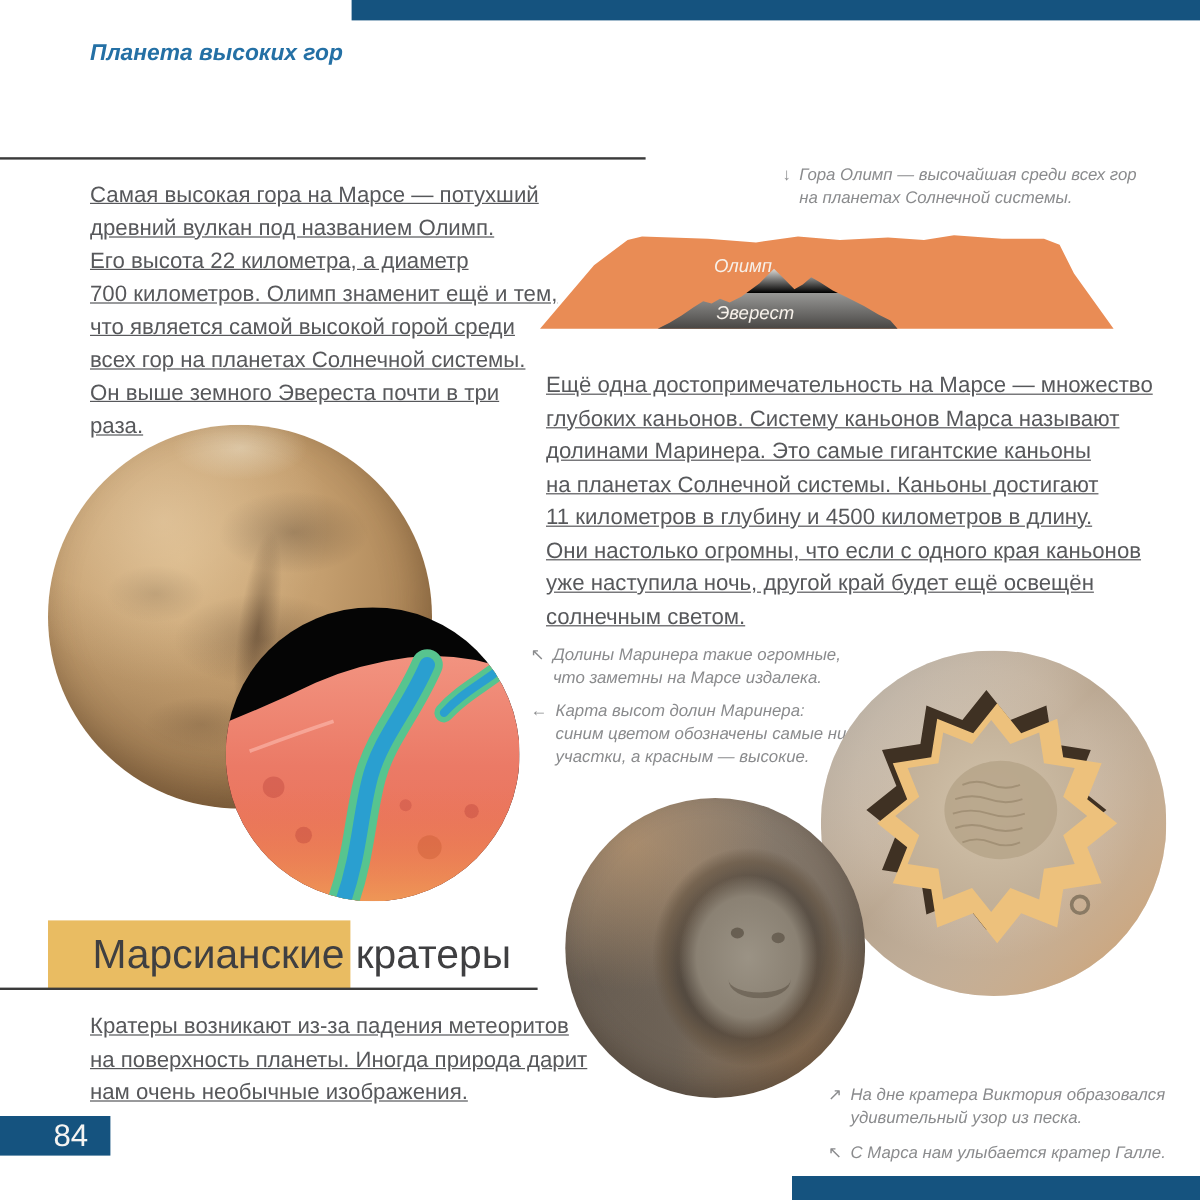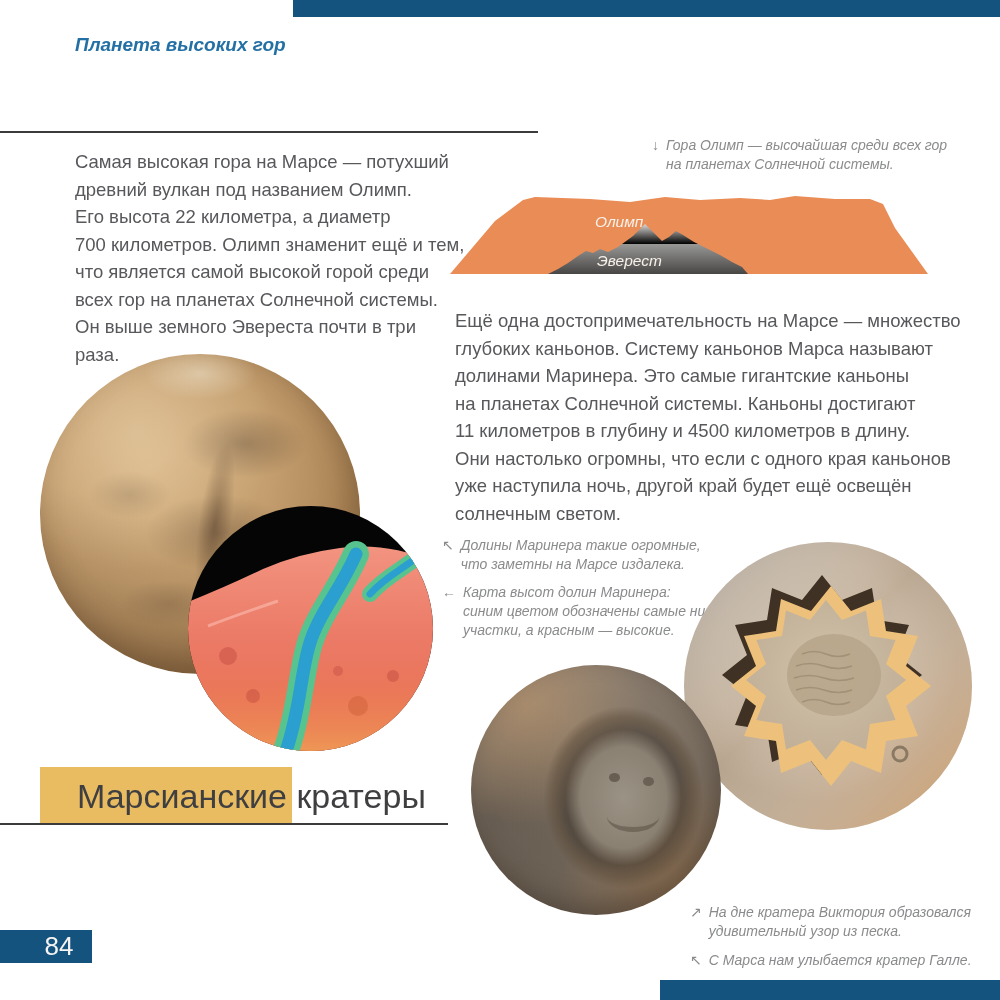--- a/index.html
+++ b/index.html
@@ -25,21 +25,21 @@
   .kicker{position:absolute;left:63px;top:34px;font-size:19px;font-style:italic;font-weight:600;color:var(--kicker-blue);margin-left:12px;}
 
   .h1block{position:absolute;left:38px;top:72px;width:590px;height:62px;background:var(--header1-bg);
     display:flex;align-items:center;padding-left:37px;font-size:30px;font-weight:400;color:var(--header1-text);}
   .rule1{position:absolute;left:0;top:131px;width:538px;height:2px;background:var(--rule);}
 
   .h2block{position:absolute;left:40px;top:767px;width:252px;height:58px;background:var(--header2-bg);
     display:flex;align-items:center;padding-left:37px;font-size:34px;color:var(--header2-text);white-space:nowrap;overflow:visible;}
   .rule2{position:absolute;left:0;top:823px;width:448px;height:2px;background:var(--rule);}
 
-  .para{position:absolute;font-size:18.5px;line-height:27.5px;color:var(--body-text);white-space:pre-line;}
+  .para{position:absolute;font-size:18.5px;line-height:27.5px;color:var(--body-text);white-space:pre-line;text-decoration:underline;}
   .para1{left:75px;top:148px;width:410px;}
   .para2{left:455px;top:307px;width:545px;}
   .para3{left:75px;top:841px;width:430px;}
 
   .cap{position:absolute;display:flex;gap:7px;font-size:14px;line-height:19px;font-style:italic;color:var(--caption-gray);}
   .cap .arr{flex:0 0 auto;font-style:normal;font-size:14px;}
   .cap .cap-text{white-space:pre-line;}
   .cap-olympus{left:652px;top:136px;width:330px;}
   .cap-marineris1{left:442px;top:536px;width:300px;}
   .cap-marineris2{left:442px;top:583px;width:310px;}
@@ -180,20 +180,23 @@
       <path d="M228,52 C213,64 196,72 182,88" fill="none" stroke="#2a9fd0" stroke-width="7" stroke-linecap="round"></path>
       <path d="M20,120 Q60,105 90,95" fill="none" stroke="rgba(255,200,190,0.5)" stroke-width="3"></path>
     </svg>
   </div>
 
   <div class="h2block">
     <span>Марсианские кратеры</span>
   </div>
   <div class="rule2"></div>
 
+  <div class="para para3">Кратеры возникают из-за падения метеоритов
+на поверхность планеты. Иногда природа дарит
+нам очень необычные изображения.</div>
 
   <div class="circle victoria">
     <svg width="288" height="288" viewBox="0 0 288 288">
       <defs>
         <radialGradient id="vicBg" cx="45%" cy="40%">
           <stop offset="0%" stop-color="#cfc0ac"></stop>
           <stop offset="70%" stop-color="#c3b19c"></stop>
           <stop offset="100%" stop-color="#b7a48e"></stop>
         </radialGradient>
         <linearGradient id="vicLight" x1="0" y1="0" x2="1" y2="1">

